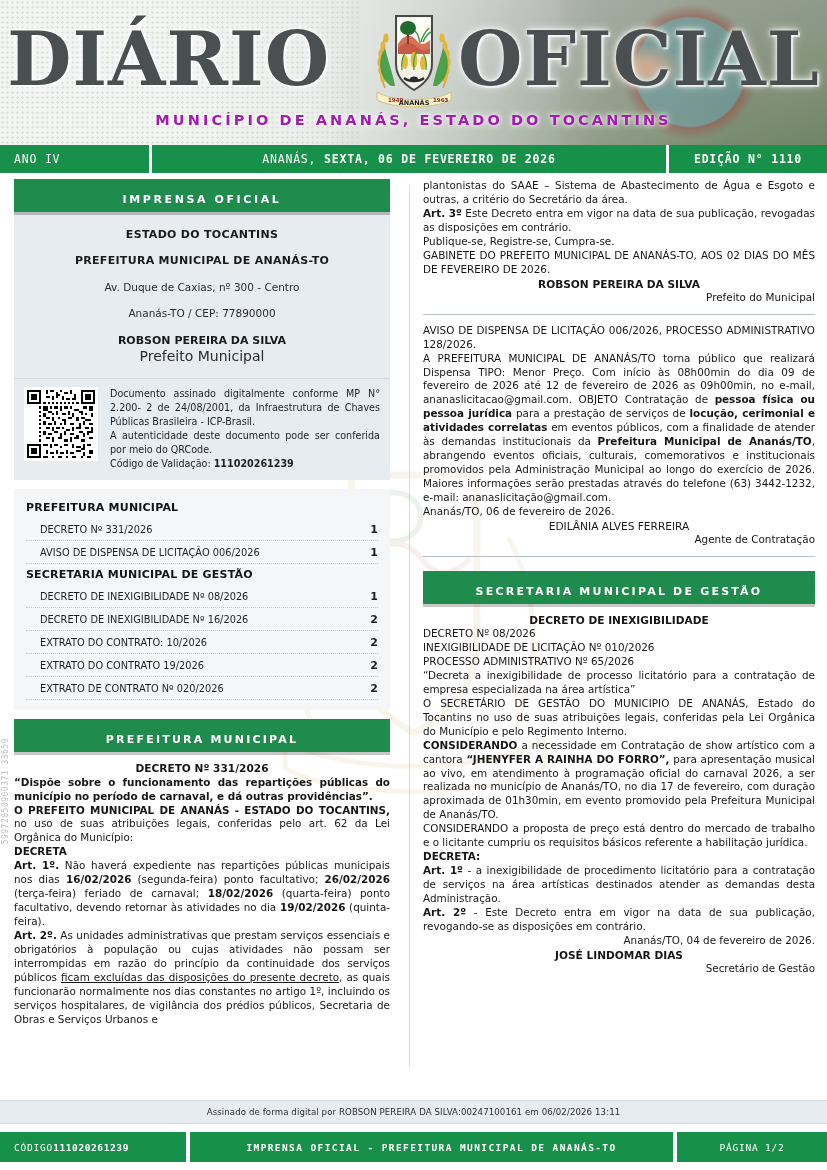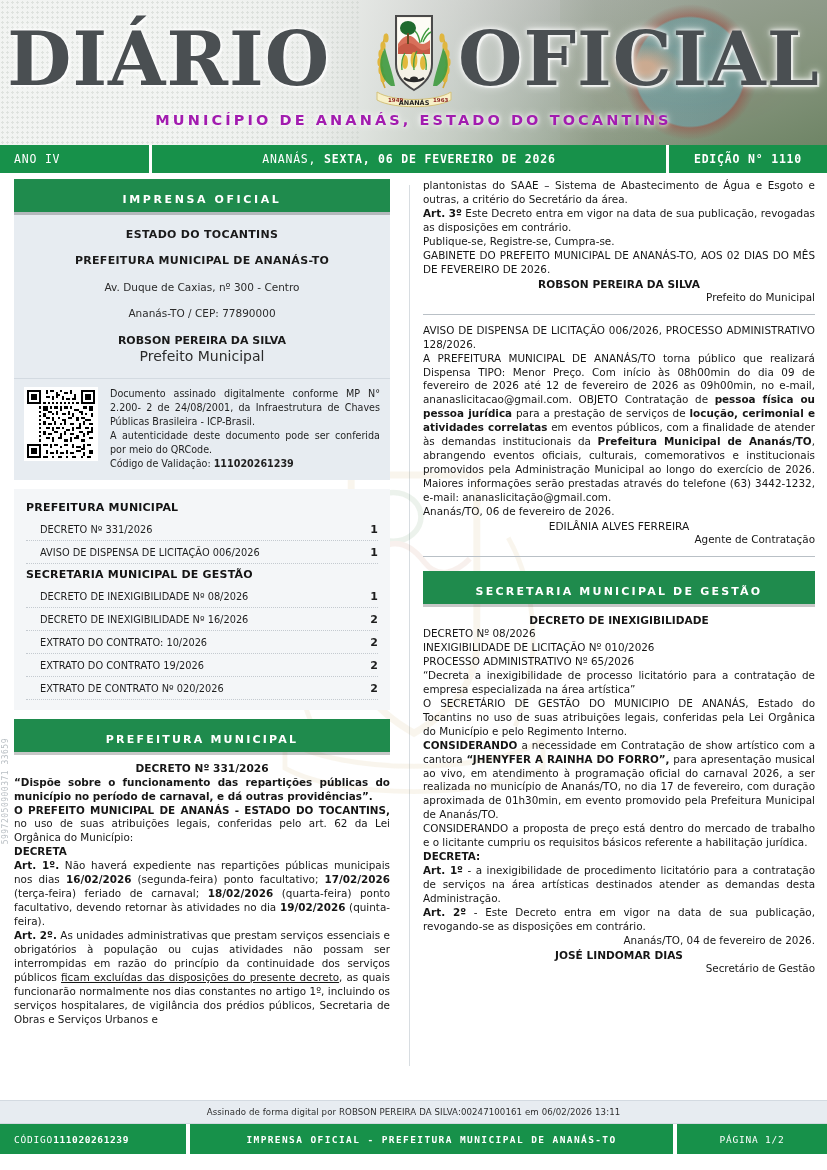--- a/index.html
+++ b/index.html
@@ -147,21 +147,21 @@
   }
 
   
   .digbar{
     position:absolute;left:0;bottom:46px;width:827px;height:22px;
     background:#e7ecf1;border-top:1px solid #d3dae1;border-bottom:1px solid #d3dae1;
     display:flex;align-items:center;justify-content:center;
     font-size:8.6px;color:#2d2d2d;letter-spacing:.1px;
   }
   .footer{
-    position:absolute;left:0;bottom:16px;width:827px;height:30px;display:flex;gap:4px;
+    position:absolute;left:0;bottom:8px;width:827px;height:30px;display:flex;gap:4px;
   }
   .ft-cell{background:#17914a;color:#fff;display:flex;align-items:center;
     font-family:"DejaVu Sans Mono","Liberation Mono",monospace;font-size:9.5px;letter-spacing:.8px;}
   .ft-code{width:172px;padding-left:14px;}
   .ft-code b{font-weight:bold;letter-spacing:.6px;}
   .ft-mid{flex:1;justify-content:center;font-weight:bold;letter-spacing:1.4px;}
   .ft-pg{width:150px;justify-content:center;}
 </style>
 </head>
 <body>
@@ -363,21 +363,21 @@
       <div class="sp"></div>
 
       <div class="sec">PREFEITURA MUNICIPAL</div>
       <div class="after-sec"></div>
 
       <div class="art">
         <p class="title-ctr">DECRETO Nº 331/2026</p>
         <p><b>“Dispõe sobre o funcionamento das repartições públicas do município no período de carnaval, e dá outras providências”.</b></p>
         <p><b>O PREFEITO MUNICIPAL DE ANANÁS - ESTADO DO TOCANTINS,</b><span> no uso de suas atribuições legais, conferidas pelo art. 62 da Lei Orgânica do Município:</span></p>
         <p><b>DECRETA</b></p>
-        <p><b>Art. 1º.</b><span> Não haverá expediente nas repartições públicas municipais nos dias </span><b>16/02/2026</b><span> (segunda-feira) ponto facultativo; </span><b>17/02/2026</b><span> (terça-feira) feriado de carnaval; </span><b>18/02/2026</b><span> (quarta-feira) ponto facultativo, devendo retornar às atividades no dia </span><b>19/02/2026</b><span> (quinta-feira).</span></p>
+        <p><b>Art. 1º.</b><span> Não haverá expediente nas repartições públicas municipais nos dias </span><b>16/02/2026</b><span> (segunda-feira) ponto facultativo; </span><b>26/02/2026</b><span> (terça-feira) feriado de carnaval; </span><b>18/02/2026</b><span> (quarta-feira) ponto facultativo, devendo retornar às atividades no dia </span><b>19/02/2026</b><span> (quinta-feira).</span></p>
         <p><b>Art. 2º.</b><span> As unidades administrativas que prestam serviços essenciais e obrigatórios à população ou cujas atividades não possam ser interrompidas em razão do princípio da continuidade dos serviços públicos </span><span class="u">ficam excluídas das disposições do presente decreto</span><span>, as quais funcionarão normalmente nos dias constantes no artigo 1º, incluindo os serviços hospitalares, de vigilância dos prédios públicos, Secretaria de Obras e Serviços Urbanos e</span></p>
       </div>
     </div>
 
     <div class="col-div"></div>
 
     <div class="col col-right">
 
       <div class="art">
         <p>plantonistas do SAAE – Sistema de Abastecimento de Água e Esgoto e outras, a critério do Secretário da área.</p>

